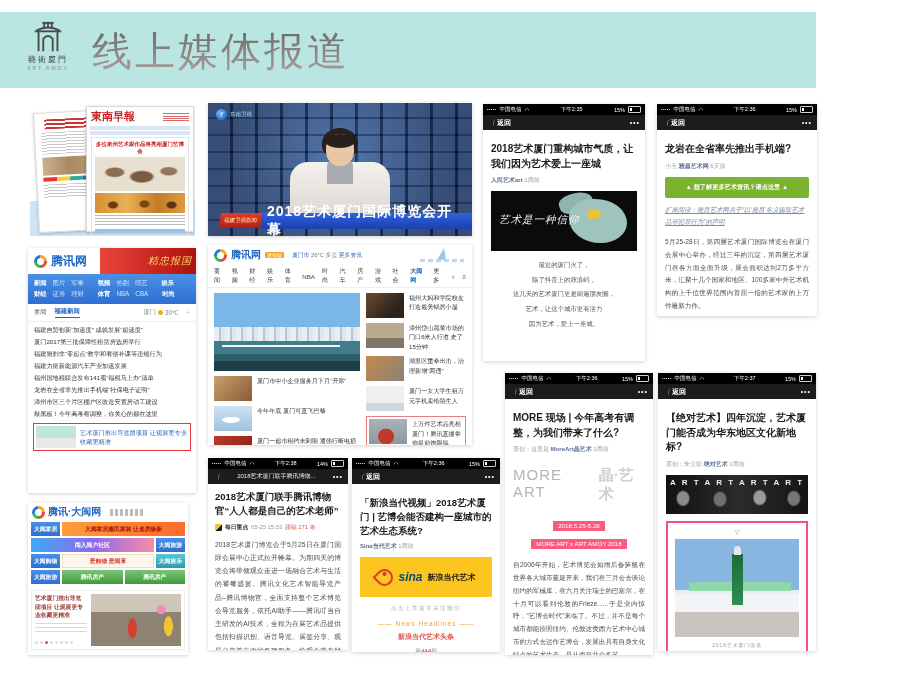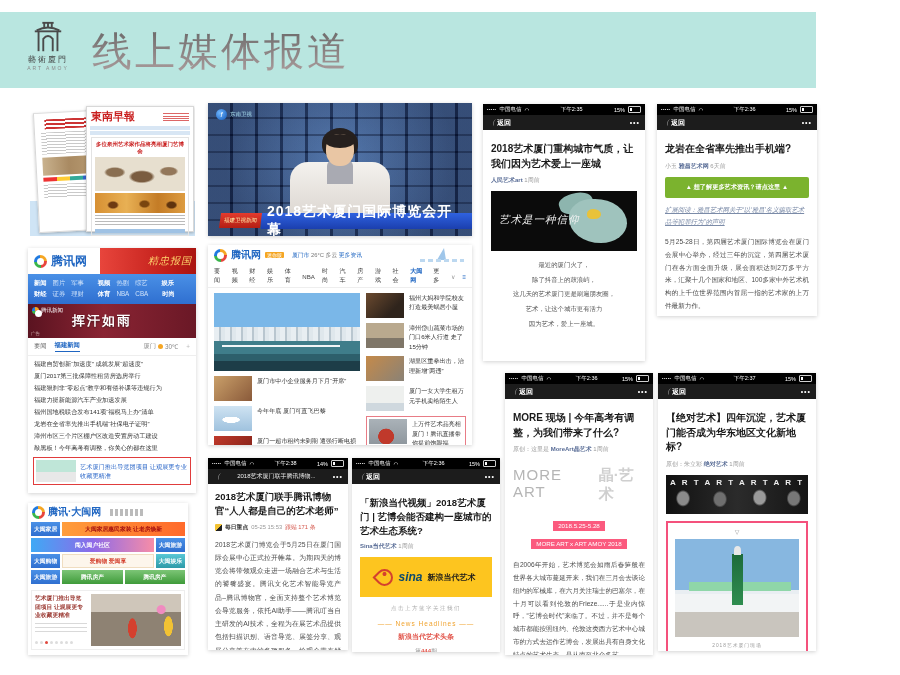--- a/index.html
+++ b/index.html
@@ -386,28 +386,20 @@
       <div class="row">
         <span>财经</span>
         <span class="dim">证券</span>
         <span class="dim">理财</span>
         <span style="margin-left:8px">体育</span>
         <span class="dim">NBA</span>
         <span class="dim">CBA</span>
         <span style="margin-left:8px">时尚</span>
       </div>
     </div>
-    <div class="pt-ad">
-      <span class="brand">
-          <span class="qq-ball" style="width:7px;height:7px"></span>
-          <span>腾讯新闻</span>
-        </span>
-      <span class="big">挥汗如雨</span>
-      <span class="ad">广告</span>
-    </div>
     <div class="pt-tabs">
       <span>要闻</span>
       <span class="on">福建新闻</span>
       <span class="wx">
         <span>厦门</span>
         <span class="sun"></span>
         <span>30℃</span>
       </span>
       <span style="color:#bbb">+</span>
     </div>

